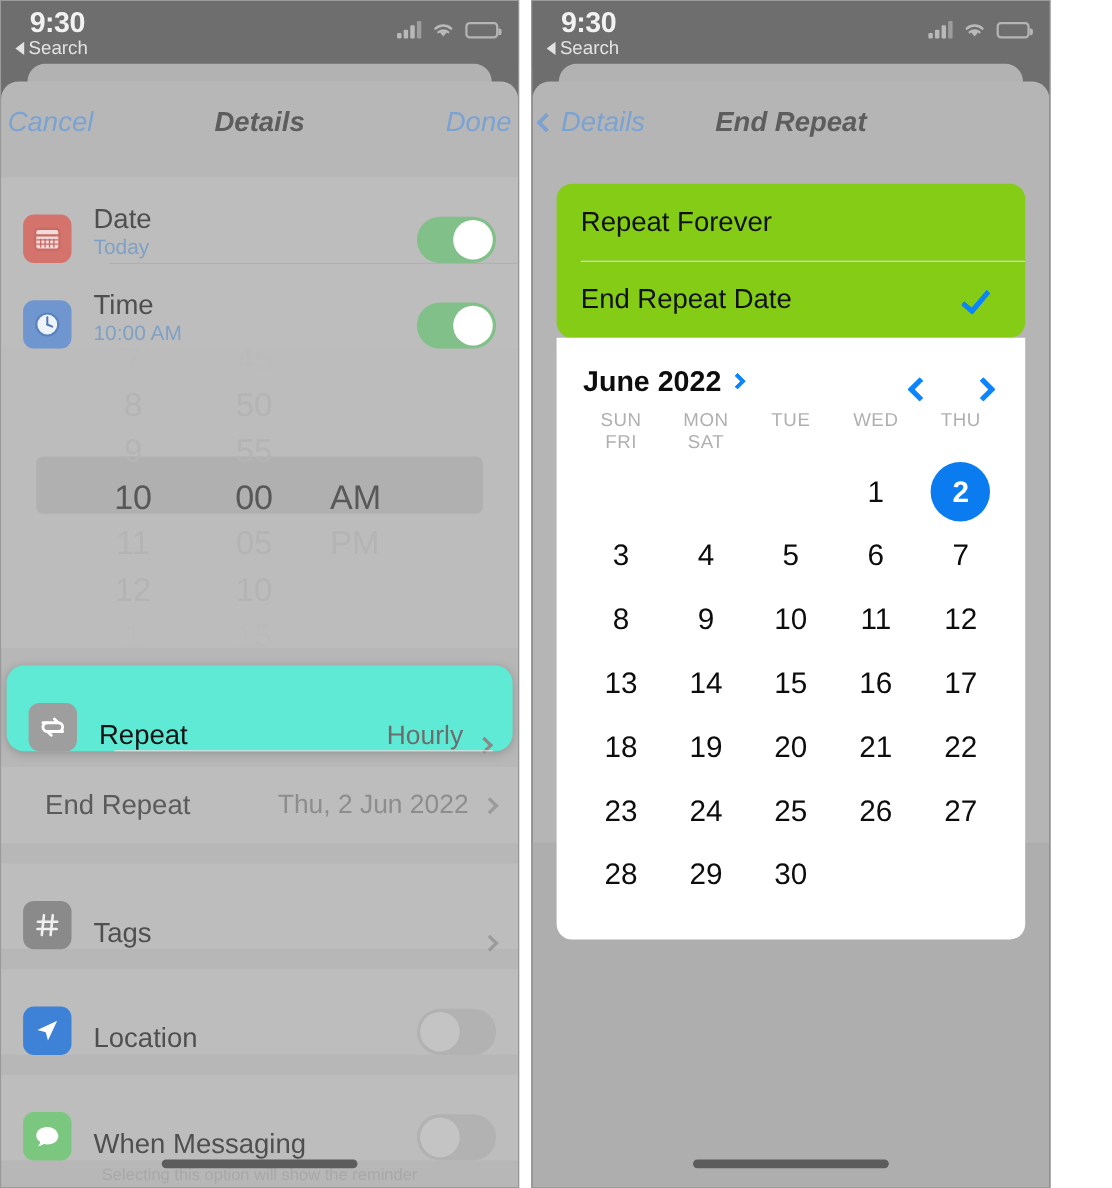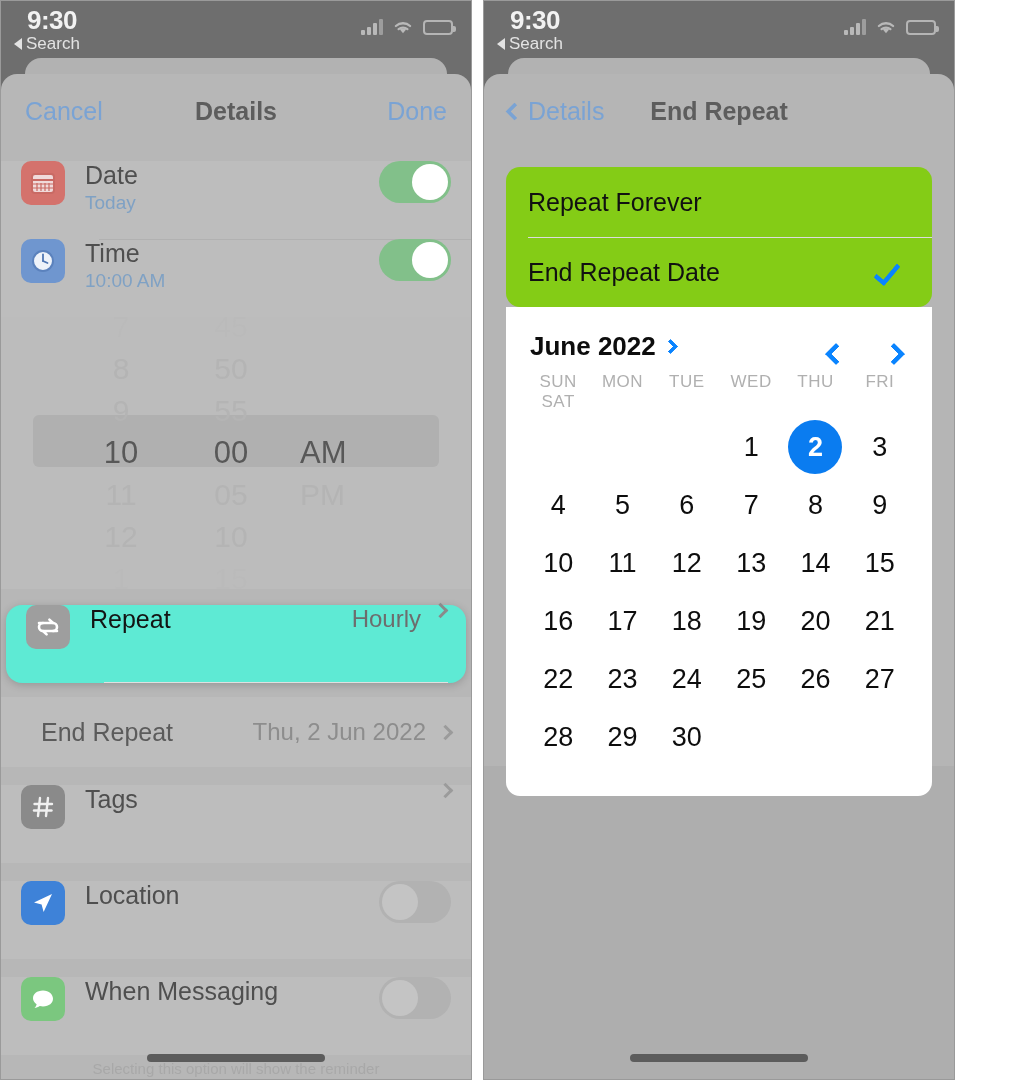--- a/index.html
+++ b/index.html
@@ -124,21 +124,22 @@
     overflow: hidden;
   }
   .sheet.right-sheet { background: #b5b5b5; }
 
   
   .navbar {
     position: relative;
     height: 75px;
     display: flex;
     align-items: center;
-    padding: 0 24px;
+    padding: 0 6px;
+    font-style: italic;
   }
   .nav-left, .nav-right {
     font-size: 25px;
     color: #7aa3d4;
     white-space: nowrap;
     display: flex;
     align-items: center;
     gap: 5px;
   }
   .nav-right { margin-left: auto; }
@@ -160,21 +161,21 @@
     margin-right: 2px;
   }
 
   
   .list-section {
     background: #bdbdbd;
     margin-top: 12px;
   }
   .row {
     display: flex;
-    align-items: flex-start;
+    align-items: flex-end;
     padding: 0 20px;
     height: 78px;
     position: relative;
   }
   .row + .row::before {
     content: "";
     position: absolute;
     left: 98px; right: 0; top: 0;
     height: 1px;
     background: #b1b1b1;
@@ -377,21 +378,21 @@
   .chev-blue.left { transform: rotate(-135deg); }
   .cal-nav {
     margin-left: auto;
     display: flex;
     align-items: center;
     gap: 42px;
     padding-right: 6px;
   }
   .dow-row, .date-row {
     display: grid;
-    grid-template-columns: repeat(6, 1fr);
+    grid-template-columns: repeat(5, 1fr);
     text-align: center;
   }
   .dow-row { margin-bottom: 6px; }
   .dow {
     font-size: 17px;
     color: #b0b0b0;
     font-weight: normal;
     letter-spacing: .5px;
   }
   .date-cell {

